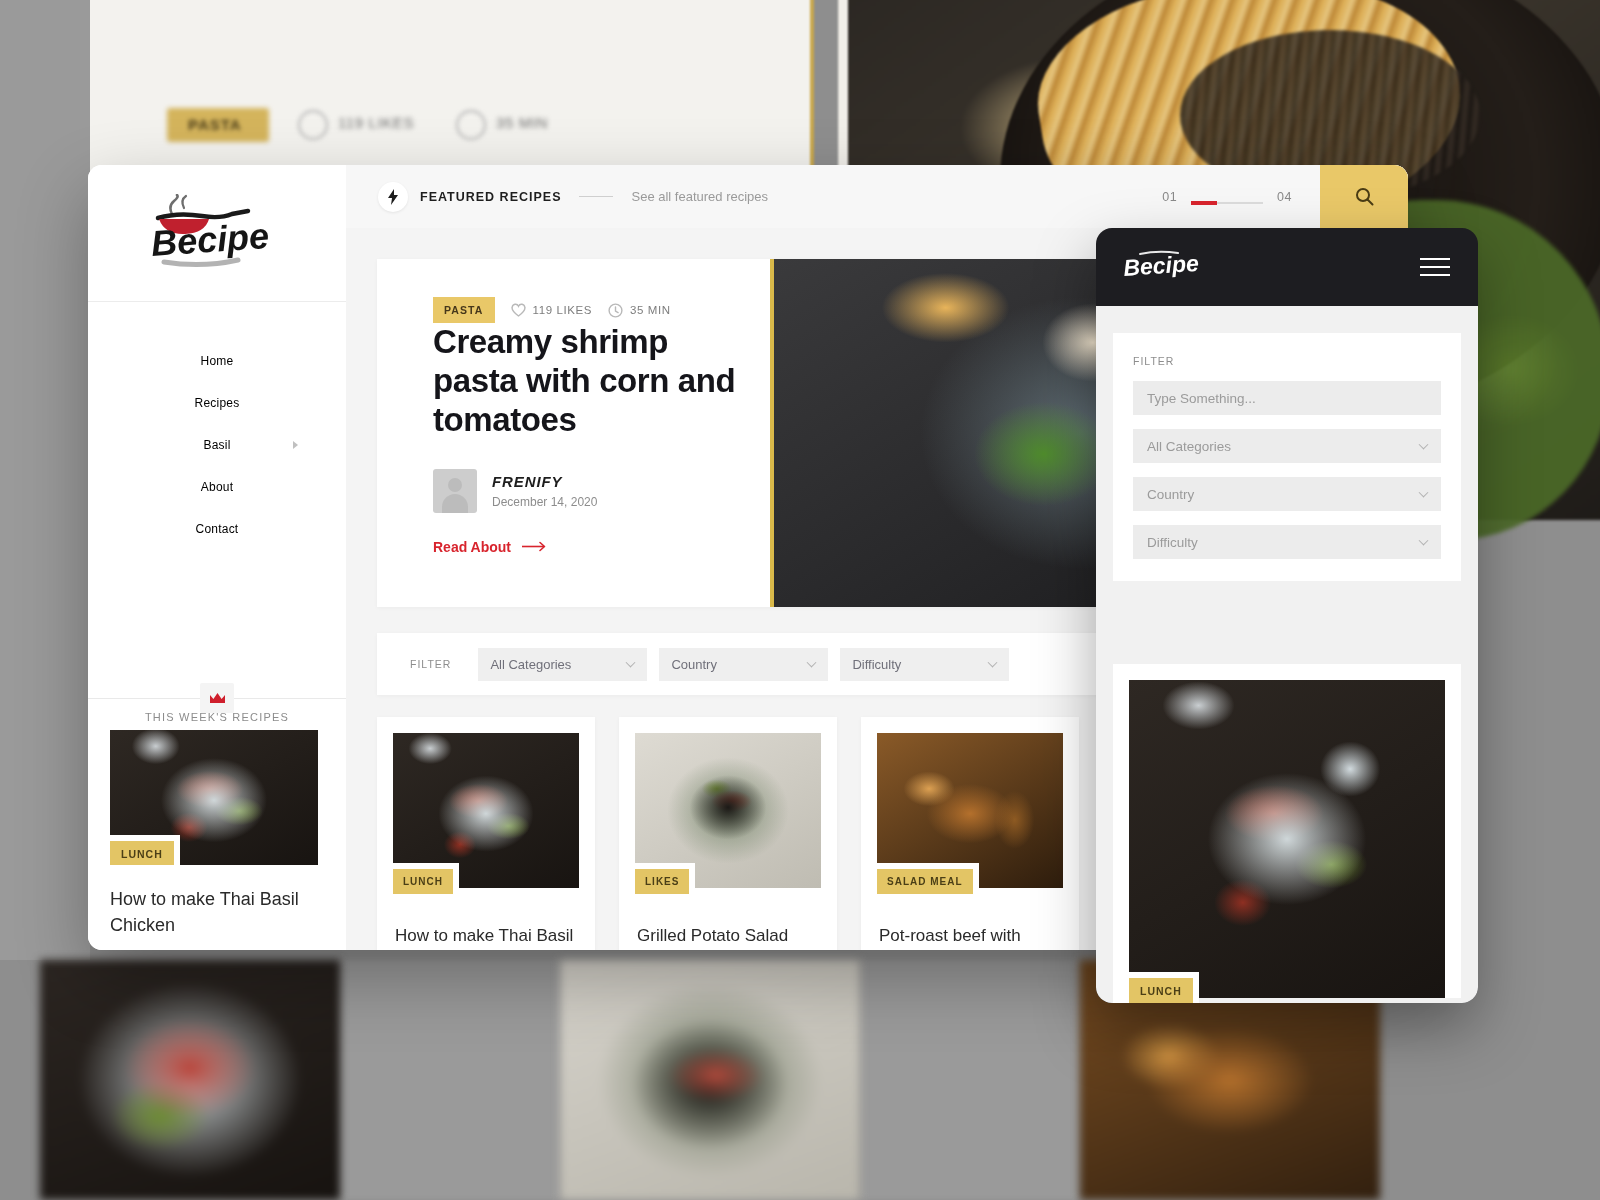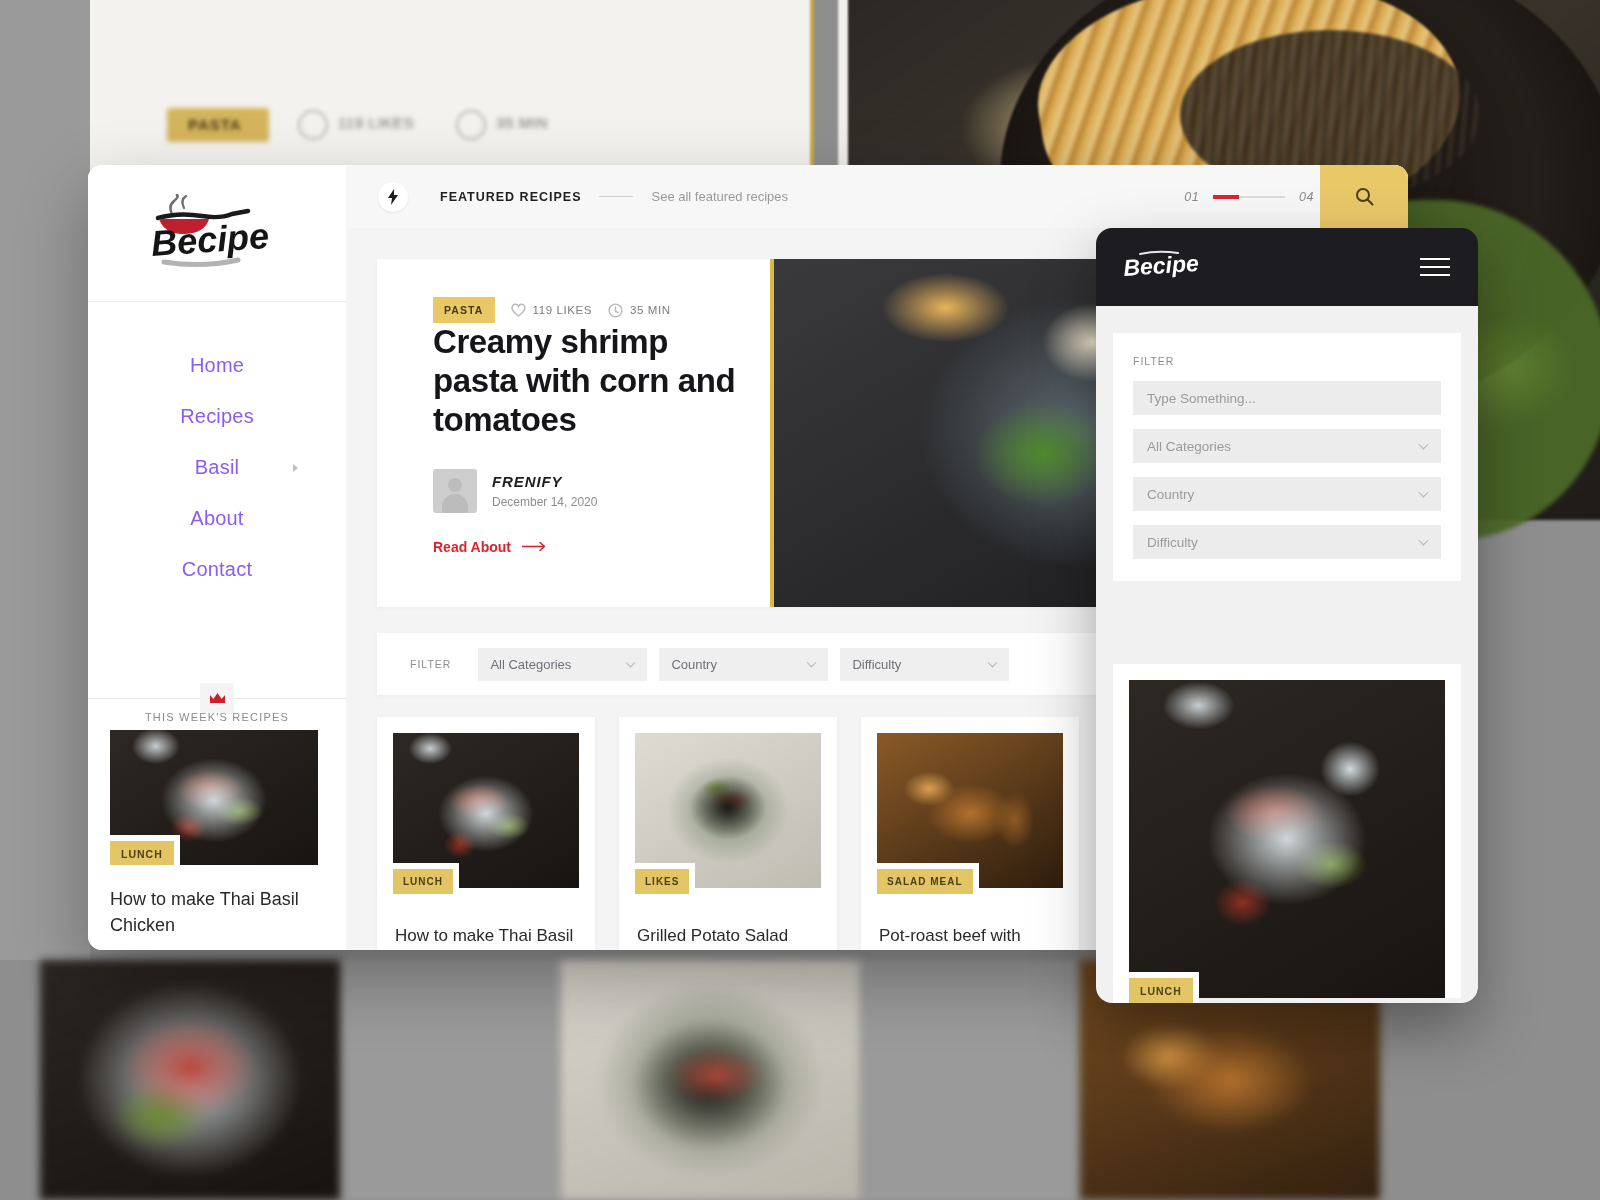--- a/index.html
+++ b/index.html
@@ -120,21 +120,21 @@
   
   .sidebar { width: 258px; flex: 0 0 258px; background: #fff; position: relative; }
   .logo-wrap {
     height: 137px; display: flex; align-items: center; justify-content: center;
     border-bottom: 1px solid #ececec;
   }
   .logo-svg { width: 150px; height: 78px; }
 
   .nav { padding-top: 38px; text-align: center; }
   .nav-item {
-    font-size: 20px; color: #8b5cf6; padding: 14px 18px; position: relative;
+    font-size: 12px; color: #000000; padding: 14px 18px; position: relative;
     cursor: pointer; letter-spacing: .2px;
   }
   .nav-caret {
     position: absolute; right: 48px; top: 50%; transform: translateY(-50%);
     width: 0; height: 0; border-left: 5px solid #c0c0c0;
     border-top: 4px solid transparent; border-bottom: 4px solid transparent;
   }
 
   .week-divider {
     position: absolute; left: 0; right: 0; top: 518px;
@@ -177,28 +177,28 @@
   .topbar {
     height: 63px; background: #f7f7f7; display: flex; align-items: center;
     padding-left: 32px; position: relative;
   }
   .bolt-circle {
     width: 30px; height: 30px; border-radius: 50%; background: #fff;
     display: flex; align-items: center; justify-content: center;
     box-shadow: 0 1px 3px rgba(0,0,0,.08);
   }
   .topbar-title {
-    margin-left: 32px; font-size: 12.5px; font-weight: 700; color: #1e1e1e;
+    margin-left: 12px; font-size: 12.5px; font-weight: 700; color: #1e1e1e;
     letter-spacing: 1px;
   }
   .topbar-dash { width: 34px; height: 1px; background: #cfcfcf; margin: 0 18px; }
   .topbar-link { font-size: 13px; color: #9a9a9a; cursor: pointer; }
 
-  .pager { position: absolute; right: 94px; top: 50%; transform: translateY(-50%);
-           display: flex; align-items: center; font-style: italic; }
+  .pager { position: absolute; right: 116px; top: 50%; transform: translateY(-50%);
+           display: flex; align-items: flex-end; }
   .pager-num { font-size: 12.5px; color: #8a8a8a; letter-spacing: .5px; }
   .pager-track { width: 72px; height: 2px; background: #dcdcdc; margin: 0 14px; position: relative; }
   .pager-fill { position: absolute; left: 0; top: -1px; width: 26px; height: 4px; background: #d8242d; }
 
   .search-btn {
     position: absolute; right: 0; top: 0; width: 88px; height: 63px;
     background: #e9c868; display: flex; align-items: center; justify-content: center;
     cursor: pointer;
   }
 

